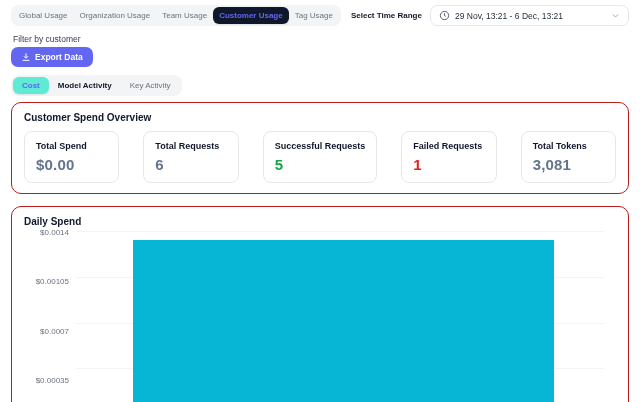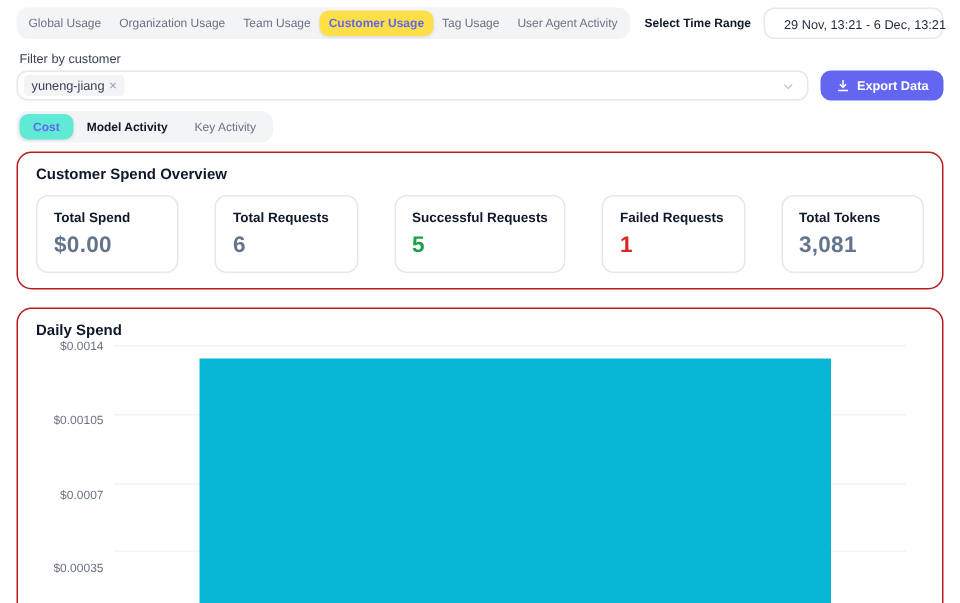--- a/index.html
+++ b/index.html
@@ -3,21 +3,21 @@
 <meta charset="utf-8">
 <style>
   * { margin:0; padding:0; box-sizing:border-box; }
   html,body { width:640px; height:402px; background:#fff; font-family:"Liberation Sans", sans-serif; color:#0f172a; overflow:hidden; }
   .page { width:640px; height:402px; padding:5px 11px 8px 11px; background:#fff; }
 
   
   .header-row { display:flex; align-items:center; gap:8px; }
   .tabbar { display:inline-flex; align-items:center; background:#f3f4f6; border-radius:8px; padding:2px; flex:0 0 auto; }
   .tab { font-size:8px; color:#6b7280; padding:4px 6px; border-radius:6px; cursor:pointer; white-space:nowrap; }
-  .tab.active { background:#fde047; color:#6366f1; font-weight:bold; box-shadow:0 1px 2px rgba(0,0,0,.08);text-align:right; }
+  .tab.active { background:#0f172a; color:#6366f1; font-weight:bold; box-shadow:0 1px 2px rgba(0,0,0,.08);text-align:right; }
   .range-label { font-size:8px; font-weight:bold; color:#111827; white-space:nowrap; margin-left:2px; }
   .datepicker { flex:1; display:flex; align-items:center; gap:5px; border:1px solid #e5e7eb; border-radius:7px; padding:4px 8px; background:#fff; min-width:0; }
   .datepicker .date-text { font-size:8.5px; color:#1f2937; white-space:nowrap; flex:1; }
   .icon-svg { display:block; }
 
   
   .filter-label { font-size:8.5px; color:#374151; margin:8px 0 3px 2px; }
   .filter-row { display:flex; align-items:center; gap:8px; }
   .customer-select { flex:1; display:flex; align-items:center; border:1px solid #e5e7eb; border-radius:7px; padding:2px 8px 2px 4px; height:20px; background:#fff; }
   .chip { display:inline-flex; align-items:center; gap:3px; background:#f3f4f6; border-radius:3px; padding:2px 5px; font-size:8.5px; color:#374151; }
@@ -59,47 +59,36 @@
 
 <div class="page">
 
   <div class="header-row">
     <div class="tabbar">
       <span class="tab">Global Usage</span>
       <span class="tab">Organization Usage</span>
       <span class="tab">Team Usage</span>
       <span class="tab active">Customer Usage</span>
       <span class="tab">Tag Usage</span>
-      <span class="tab">User Agent Activity</span>
     </div>
     <span class="range-label">Select Time Range</span>
     <div class="datepicker">
       <svg class="icon-svg" width="11" height="11" viewBox="0 0 24 24" fill="none" stroke="#475569" stroke-width="2">
           <circle cx="12" cy="12" r="9"></circle>
           <path d="M12 7v5l3 2"></path>
         </svg>
       <span class="date-text">29 Nov, 13:21 - 6 Dec, 13:21</span>
       <svg class="icon-svg" width="9" height="9" viewBox="0 0 24 24" fill="none" stroke="#9ca3af" stroke-width="2.5">
           <path d="M5 9l7 7 7-7"></path>
         </svg>
     </div>
   </div>
 
   <div class="filter-label">Filter by customer</div>
   <div class="filter-row">
-    <div class="customer-select">
-      <span class="chip">
-        <span>yuneng-jiang</span>
-        <span class="x">×</span>
-      </span>
-      <span class="select-spacer"></span>
-      <svg class="icon-svg" width="9" height="9" viewBox="0 0 24 24" fill="none" stroke="#c3c8cf" stroke-width="2.5">
-          <path d="M5 9l7 7 7-7"></path>
-        </svg>
-    </div>
     <button class="export-btn">
       <svg class="icon-svg" width="10" height="10" viewBox="0 0 24 24" fill="none" stroke="#fff" stroke-width="2.4">
           <path d="M12 3v11"></path>
           <path d="M7 10l5 5 5-5"></path>
           <path d="M4 20h16"></path>
         </svg>
       <span>Export Data</span>
     </button>
   </div>
 

